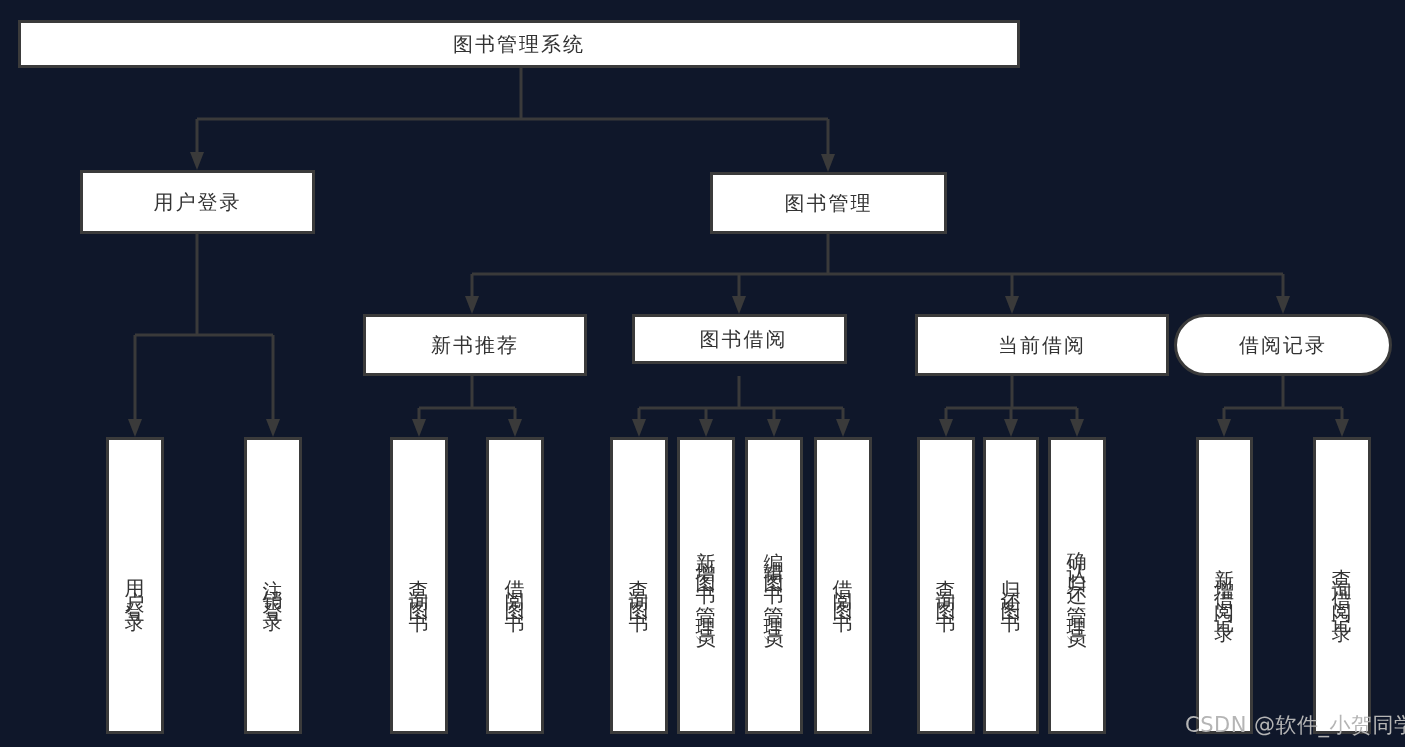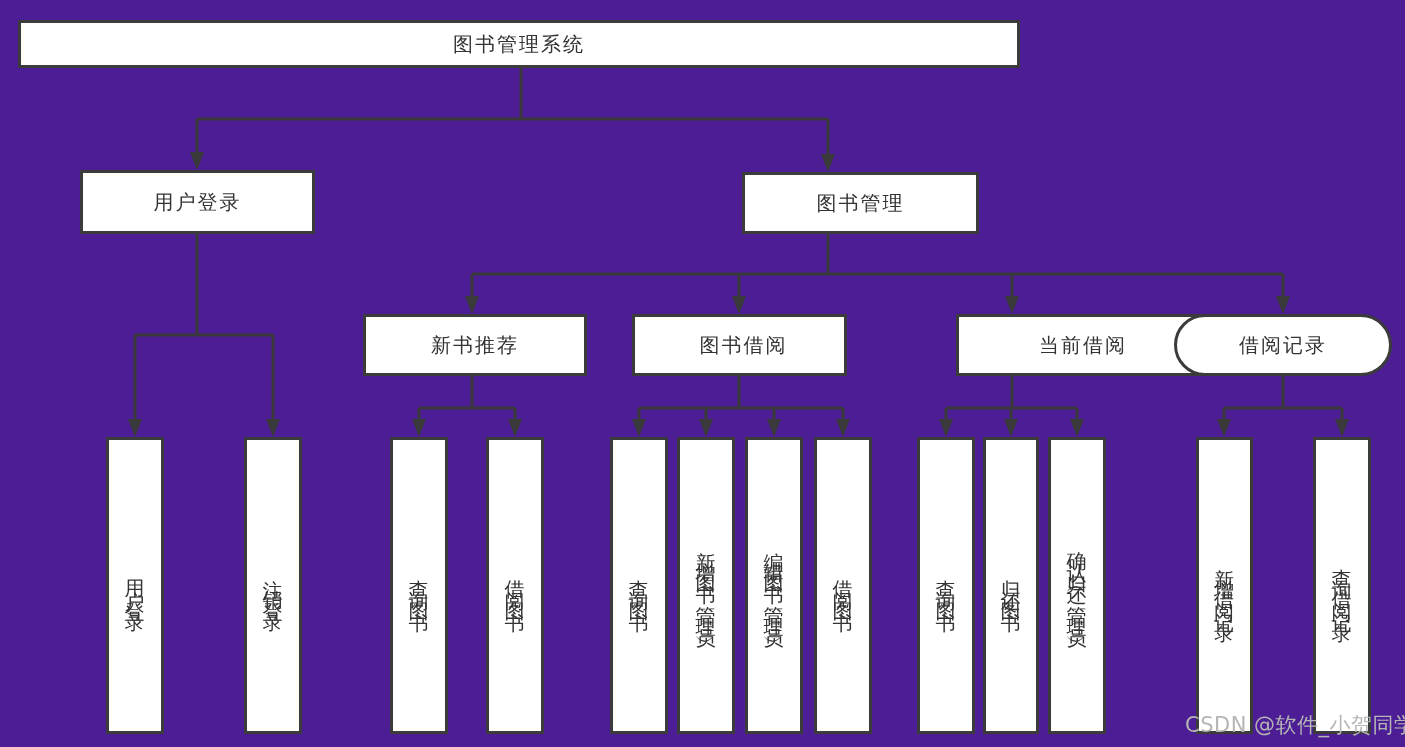--- a/index.html
+++ b/index.html
@@ -5,21 +5,21 @@
   html, body {
     margin: 0;
     padding: 0;
     background: #ffffff;
     font-family: "DejaVu Sans", "Liberation Sans", sans-serif;
   }
   #canvas {
     position: relative;
     width: 1405px;
     height: 747px;
-    background: #4c1d95;
+    background: #0f172a;
     overflow: hidden;
   }
   #wires {
     position: absolute;
     left: 0;
     top: 0;
     width: 1405px;
     height: 747px;
     pointer-events: none;
   }
@@ -45,25 +45,25 @@
     text-orientation: mixed;
     letter-spacing: 11px;
     line-height: 1;
     font-size: 20px;
     white-space: nowrap;
   }
   
   #n-root { left: 18px;  top: 20px;  width: 1002px; height: 48px; }
   
   #n-l2a  { left: 80px;  top: 170px; width: 235px;  height: 64px; }
-  #n-l2b  { left: 710px; top: 172px; width: 237px;  height: 62px; margin-left: 32px; }
+  #n-l2b  { left: 710px; top: 172px; width: 237px;  height: 62px; }
   
   #n-l3a  { left: 363px;  top: 314px; width: 224px; height: 62px; }
-  #n-l3b  { left: 632px;  top: 314px; width: 215px; height: 62px; padding-left: 8px; }
-  #n-l3c  { left: 956px;  top: 314px; width: 254px; height: 62px; }
+  #n-l3b  { left: 632px;  top: 314px; width: 215px; height: 50px; padding-left: 8px; }
+  #n-l3c  { left: 915px;  top: 314px; width: 254px; height: 62px; }
   #n-l3d  { left: 1174px; top: 314px; width: 218px; height: 62px; border-radius: 31px; }
   
   .lvl4 { top: 437px; height: 297px; }
   #n-41 { left: 106px;  width: 58px; }
   #n-42 { left: 244px;  width: 58px; }
   #n-43 { left: 390px;  width: 58px; }
   #n-44 { left: 486px;  width: 58px; }
   #n-45 { left: 610px;  width: 58px; }
   #n-46 { left: 677px;  width: 58px; }
   #n-47 { left: 745px;  width: 58px; }

